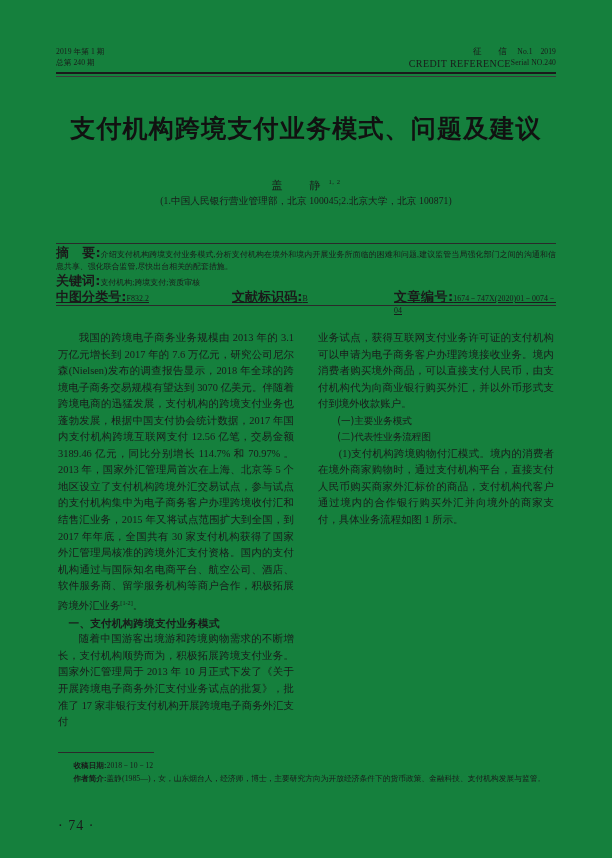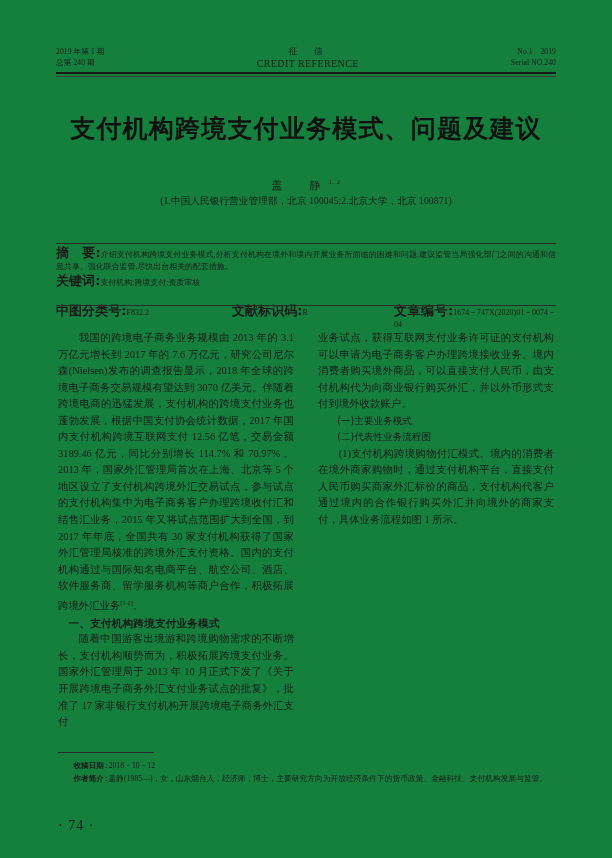--- a/index.html
+++ b/index.html
@@ -29,21 +29,21 @@
     width: 500px;
     height: 26px;
     display: flex;
     align-items: flex-start;
     justify-content: space-between;
     font-size: 7.6px;
     line-height: 11px;
     letter-spacing: 0.1px;
   }
   .rh-left { text-align: left; white-space: nowrap; }
-  .rh-center { text-align: center; flex: 1; }
+  .rh-center { text-align: right; flex: 1; }
   .rh-right { text-align: right; white-space: nowrap; }
   .rh-journal-cn {
     font-size: 8.6px;
     letter-spacing: 4px;
     display: block;
   }
   .rh-journal-en {
     font-size: 10px;
     letter-spacing: 0.4px;
     display: block;
@@ -133,22 +133,23 @@
     text-align: justify;
   }
   .abstract-block .lbl {
     font-weight: bold;
     font-family: "DejaVu Sans", "Liberation Sans", sans-serif;
     font-size: 13px;
   }
   .abs-para { text-indent: 0; margin: 0; }
   .kw-line { margin-top: 1.5px; }
   .clsline {
-    margin-top: 16px;
+    margin-top: 2px;
     display: flex;
+    text-decoration: underline;
   }
   .clsline .c1 { width: 176px; }
   .clsline .c2 { width: 162px; }
   .clsline .c3 { flex: 1; }
 
   
   .col {
     position: absolute;
     top: 330px;
     width: 236px;
@@ -199,21 +200,21 @@
     top: 760px;
     width: 500px;
     font-size: 7.7px;
     line-height: 12.6px;
     letter-spacing: 0.05px;
     text-align: justify;
   }
   .footnote p { margin: 0; text-indent: 2em; }
   .footnote .lbl {
     font-weight: bold;
-    font-family: Liberation Mono, monospace;
+    font-family: Liberation Sans, sans-serif;
     font-size: 7.6px;
   }
   .pageno {
     position: absolute;
     left: 58px;
     top: 818px;
     font-size: 14px;
     letter-spacing: 1px;
   }
 </style>

